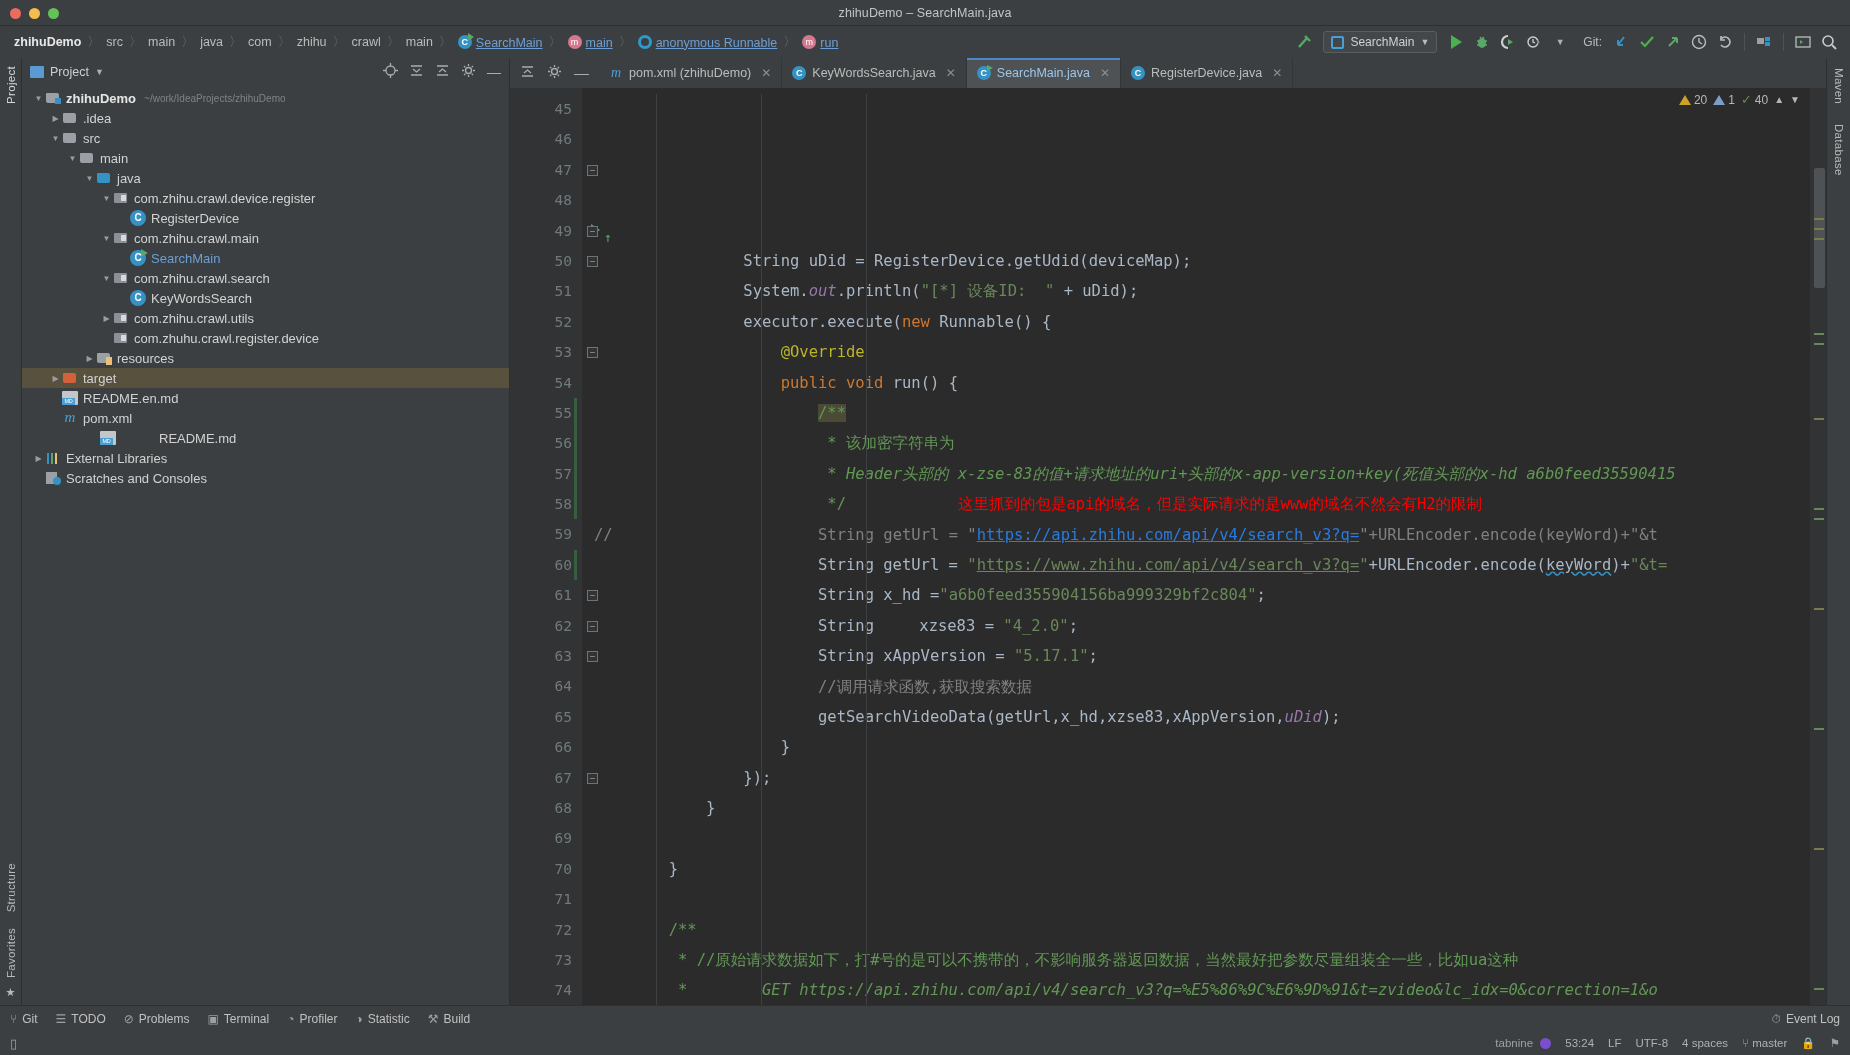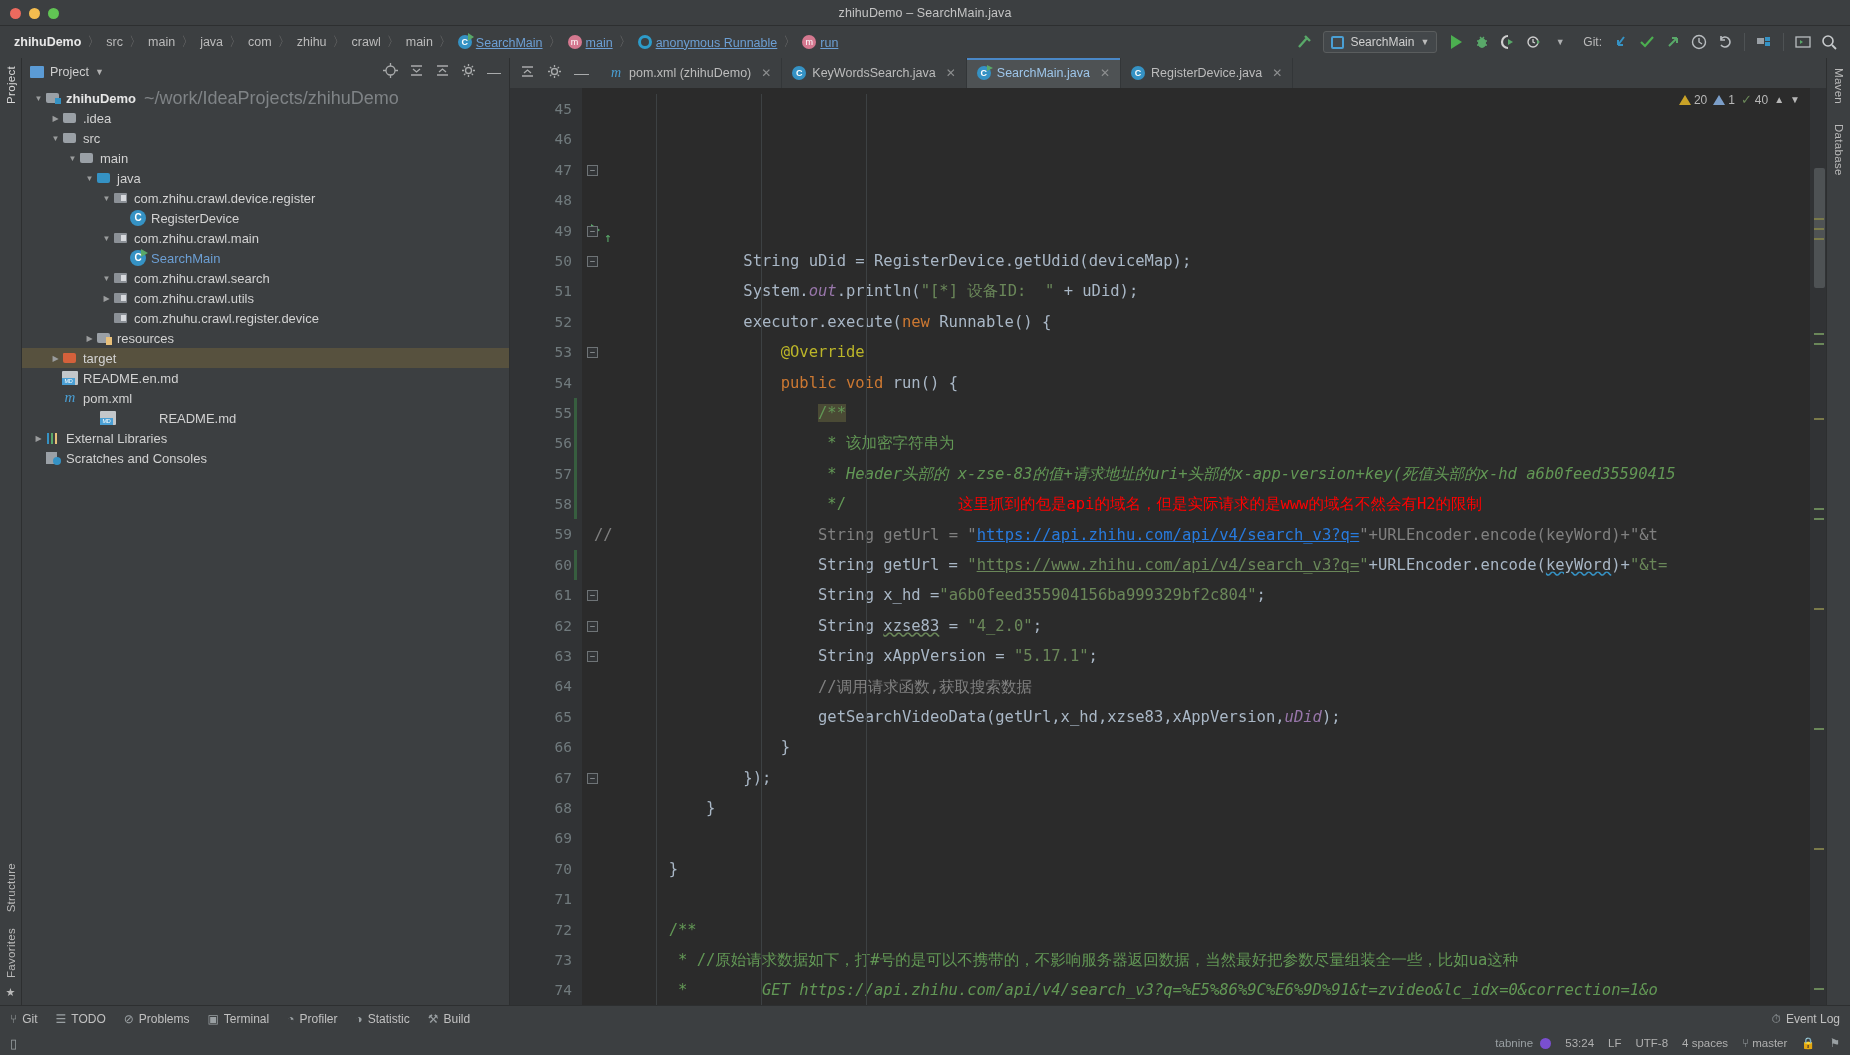--- a/index.html
+++ b/index.html
@@ -118,21 +118,21 @@
         text-align:center;letter-spacing:-.3px;}
   .ico.libs::after{content:"";position:absolute;left:2px;top:3px;width:12px;
         height:11px;
         background:linear-gradient(90deg,#3592c4 0 2px,transparent 2px 4px,
         #59a869 4px 6px,transparent 6px 8px,#e8c07a 8px 10px,transparent 10px 12px);}
   .ico.scr::before{content:"";position:absolute;left:1px;top:2px;width:11px;
         height:12px;background:#9aa0a6;}
   .ico.scr::after{content:"";position:absolute;right:0;bottom:1px;width:8px;
         height:8px;border-radius:50%;background:#3592c4;}
   .lbl-bold{font-weight:bold;color:#e6e6e6;}
-  .lbl-path{color:#7f8386;margin-left:8px;font-size:18px;}
+  .lbl-path{color:#7f8386;margin-left:8px;font-size:10px;}
   .lbl-sel{color:#6c9fd4;}
 
   
   .editor { flex:1; display:flex; flex-direction:column; min-width:0;
             position:relative; overflow:hidden; }
   .tabs { height:30px; display:flex; align-items:stretch; flex:0 0 30px;
           background:#3c3f41; }
   .tabtools{display:flex;align-items:center;gap:12px;padding:0 10px;
             color:#a9abac;font-size:13px;}
   .tab { display:flex; align-items:center; gap:6px; padding:0 10px;
@@ -191,22 +191,22 @@
 
   
   .kw{color:#cc7832;}
   .str{color:#6a8759;} .pln{color:#a9b7c6;}
   .cmt{color:#808080;} .jdoc{color:#629755;} .jdoci{color:#629755;font-style:italic;} .mth{color:#a9b7c6;}
   .mthi{color:#a9b7c6;} .ann{color:#bbb529;}
   .red{color:#ff0000;} .link{color:#287bde;text-decoration:underline;}
   .linkg{color:#6a8759;text-decoration:underline;}
   .wav{text-decoration:underline;text-decoration-style:wavy;
        text-decoration-color:#3592c4;}
-  .wavg{text-decoration:underline;text-decoration-style:wavy;
-        text-decoration-color:#6a8759;}
+  .wavg{text-decoration-style:wavy;
+        text-decoration-color:#6a8759;margin-left:36px;}
   .hlsel{background:#4a4a35;}
   .purpi{color:#9876aa;font-style:italic;}
 
   
   .markbar{width:16px;flex:0 0 16px;background:#313335;position:relative;z-index:3;}
   .mk{position:absolute;right:2px;width:10px;height:2px;}
   .scrollthumb{position:absolute;right:1px;width:11px;background:#4e5254;
                border-radius:2px;}
 
   
@@ -453,20 +453,25 @@
           </div>
           <div class="row" style="padding-left: 95px;">
             <span class="arr none"></span>
             <span class="ico cls run"></span>
             <span class="lbl-sel">SearchMain</span>
           </div>
           <div class="row" style="padding-left: 78px;">
             <span class="arr">▼</span>
             <span class="ico pkg"></span>
             <span class="">com.zhihu.crawl.search</span>
+          </div>
+          <div class="row" style="padding-left: 95px;">
+            <span class="arr none"></span>
+            <span class="ico cls"></span>
+            <span class="">KeyWordsSearch</span>
           </div>
           <div class="row" style="padding-left: 78px;">
             <span class="arr">▶</span>
             <span class="ico pkg"></span>
             <span class="">com.zhihu.crawl.utils</span>
           </div>
           <div class="row" style="padding-left: 78px;">
             <span class="arr none"></span>
             <span class="ico pkg"></span>
             <span class="">com.zhuhu.crawl.register.device</span>

